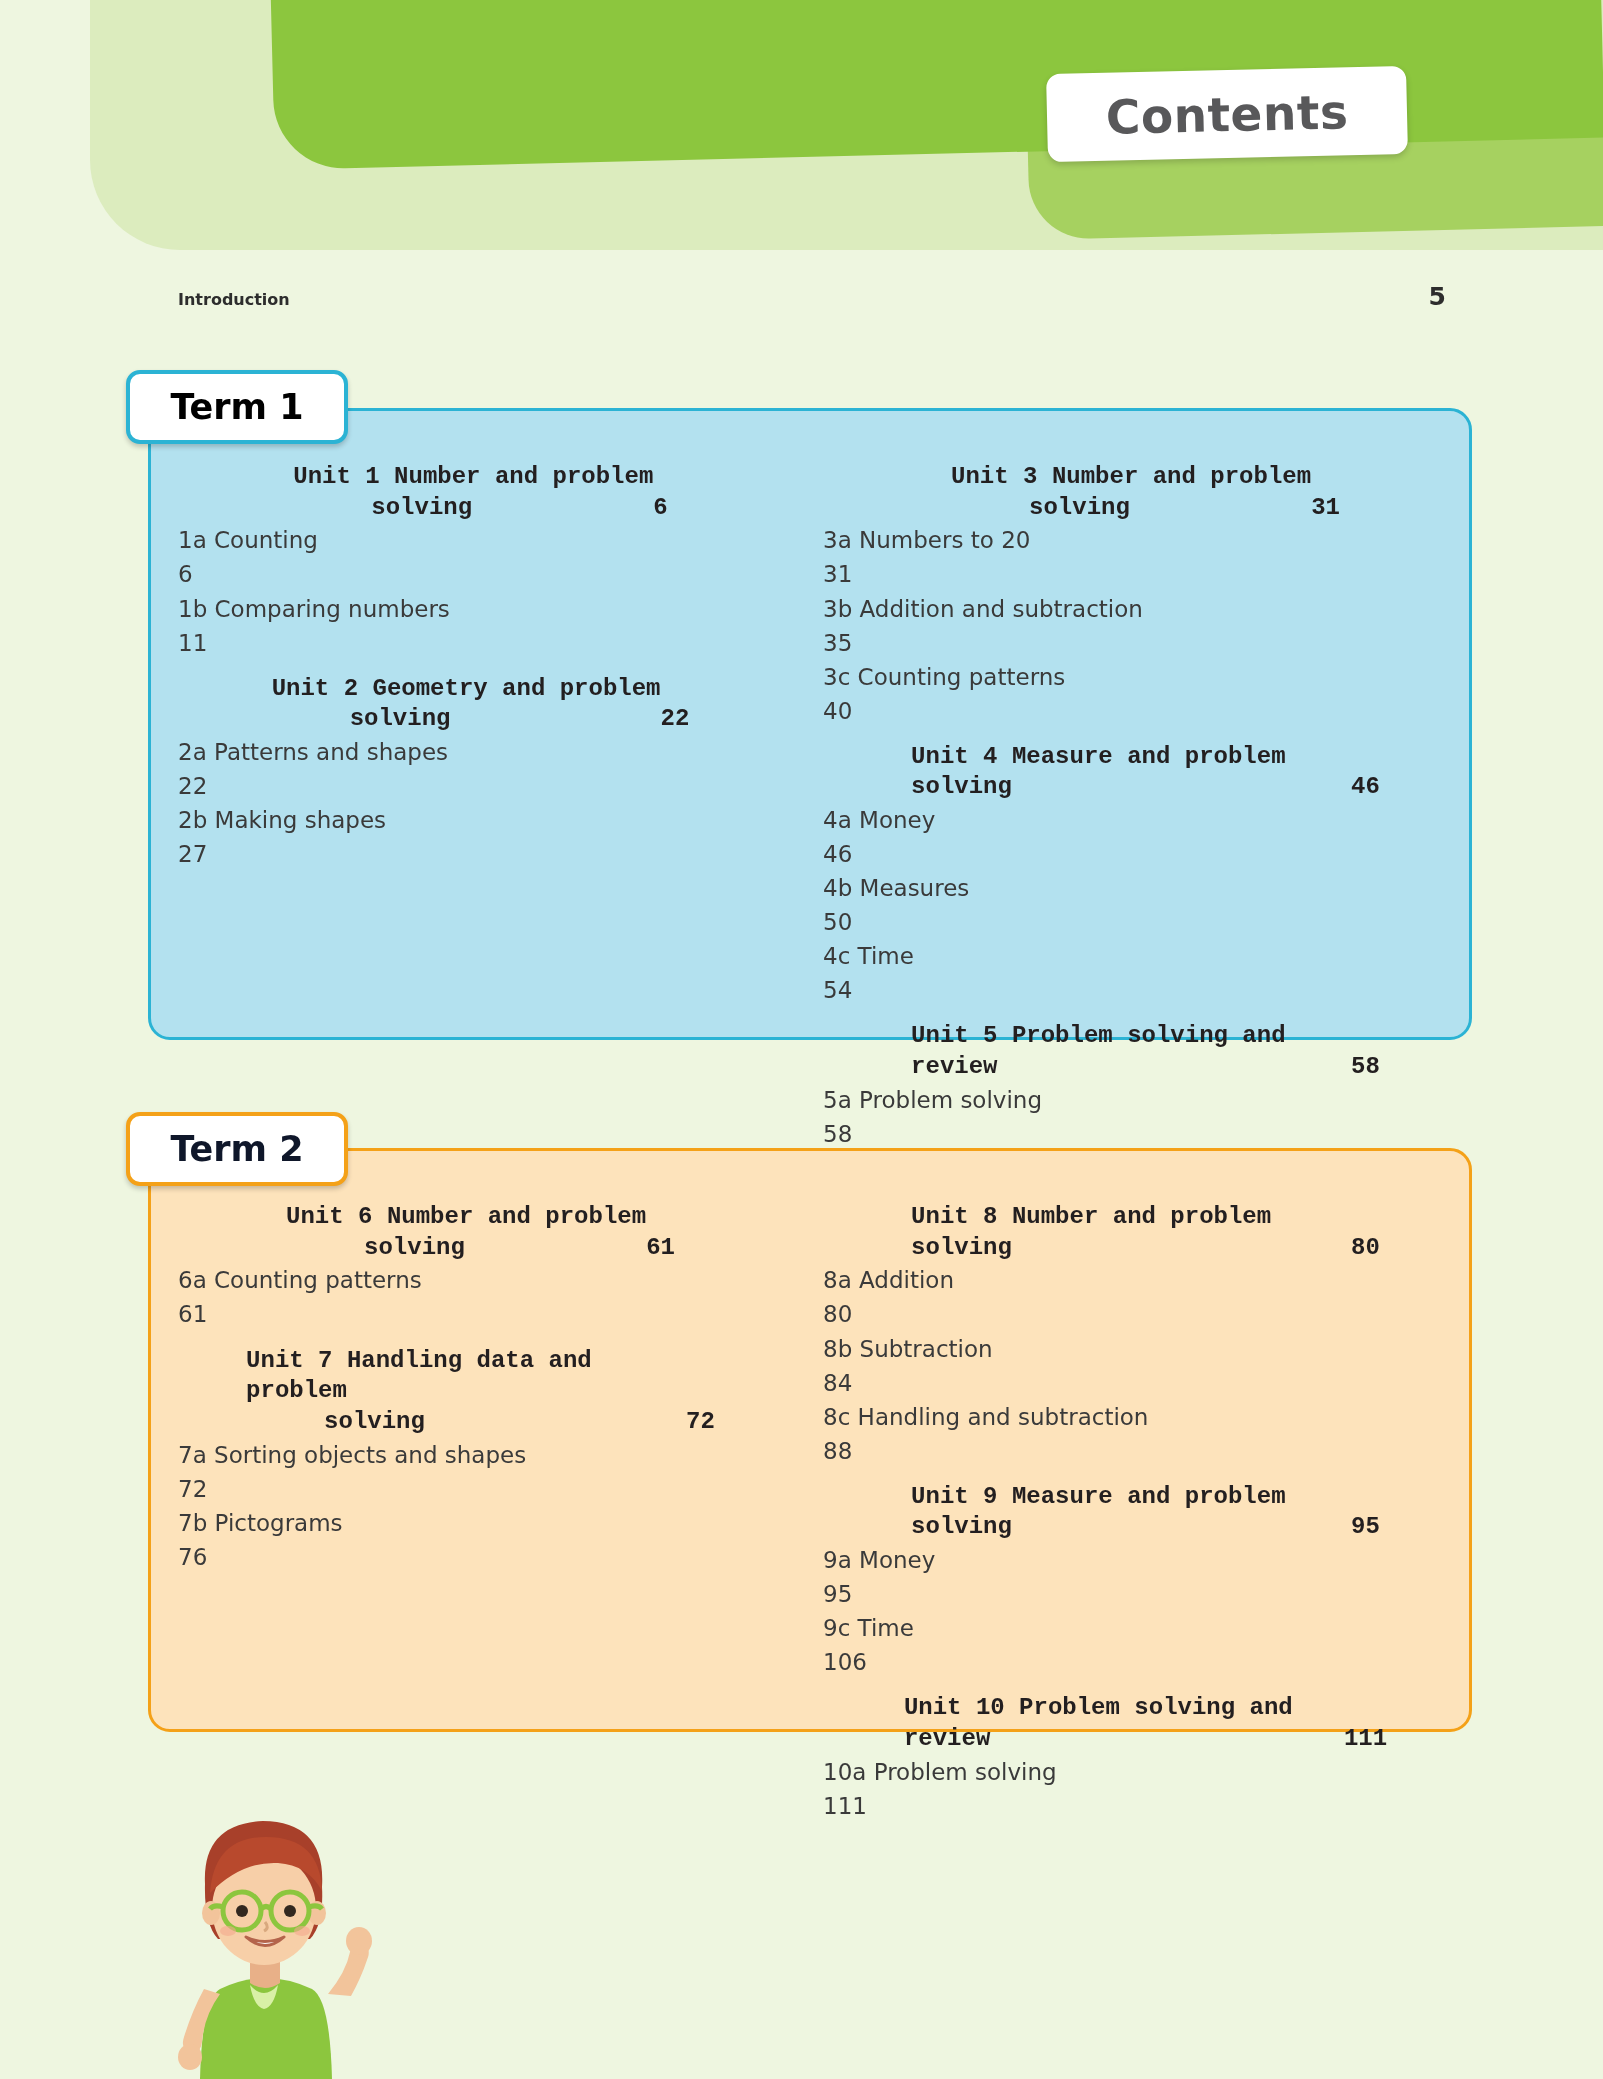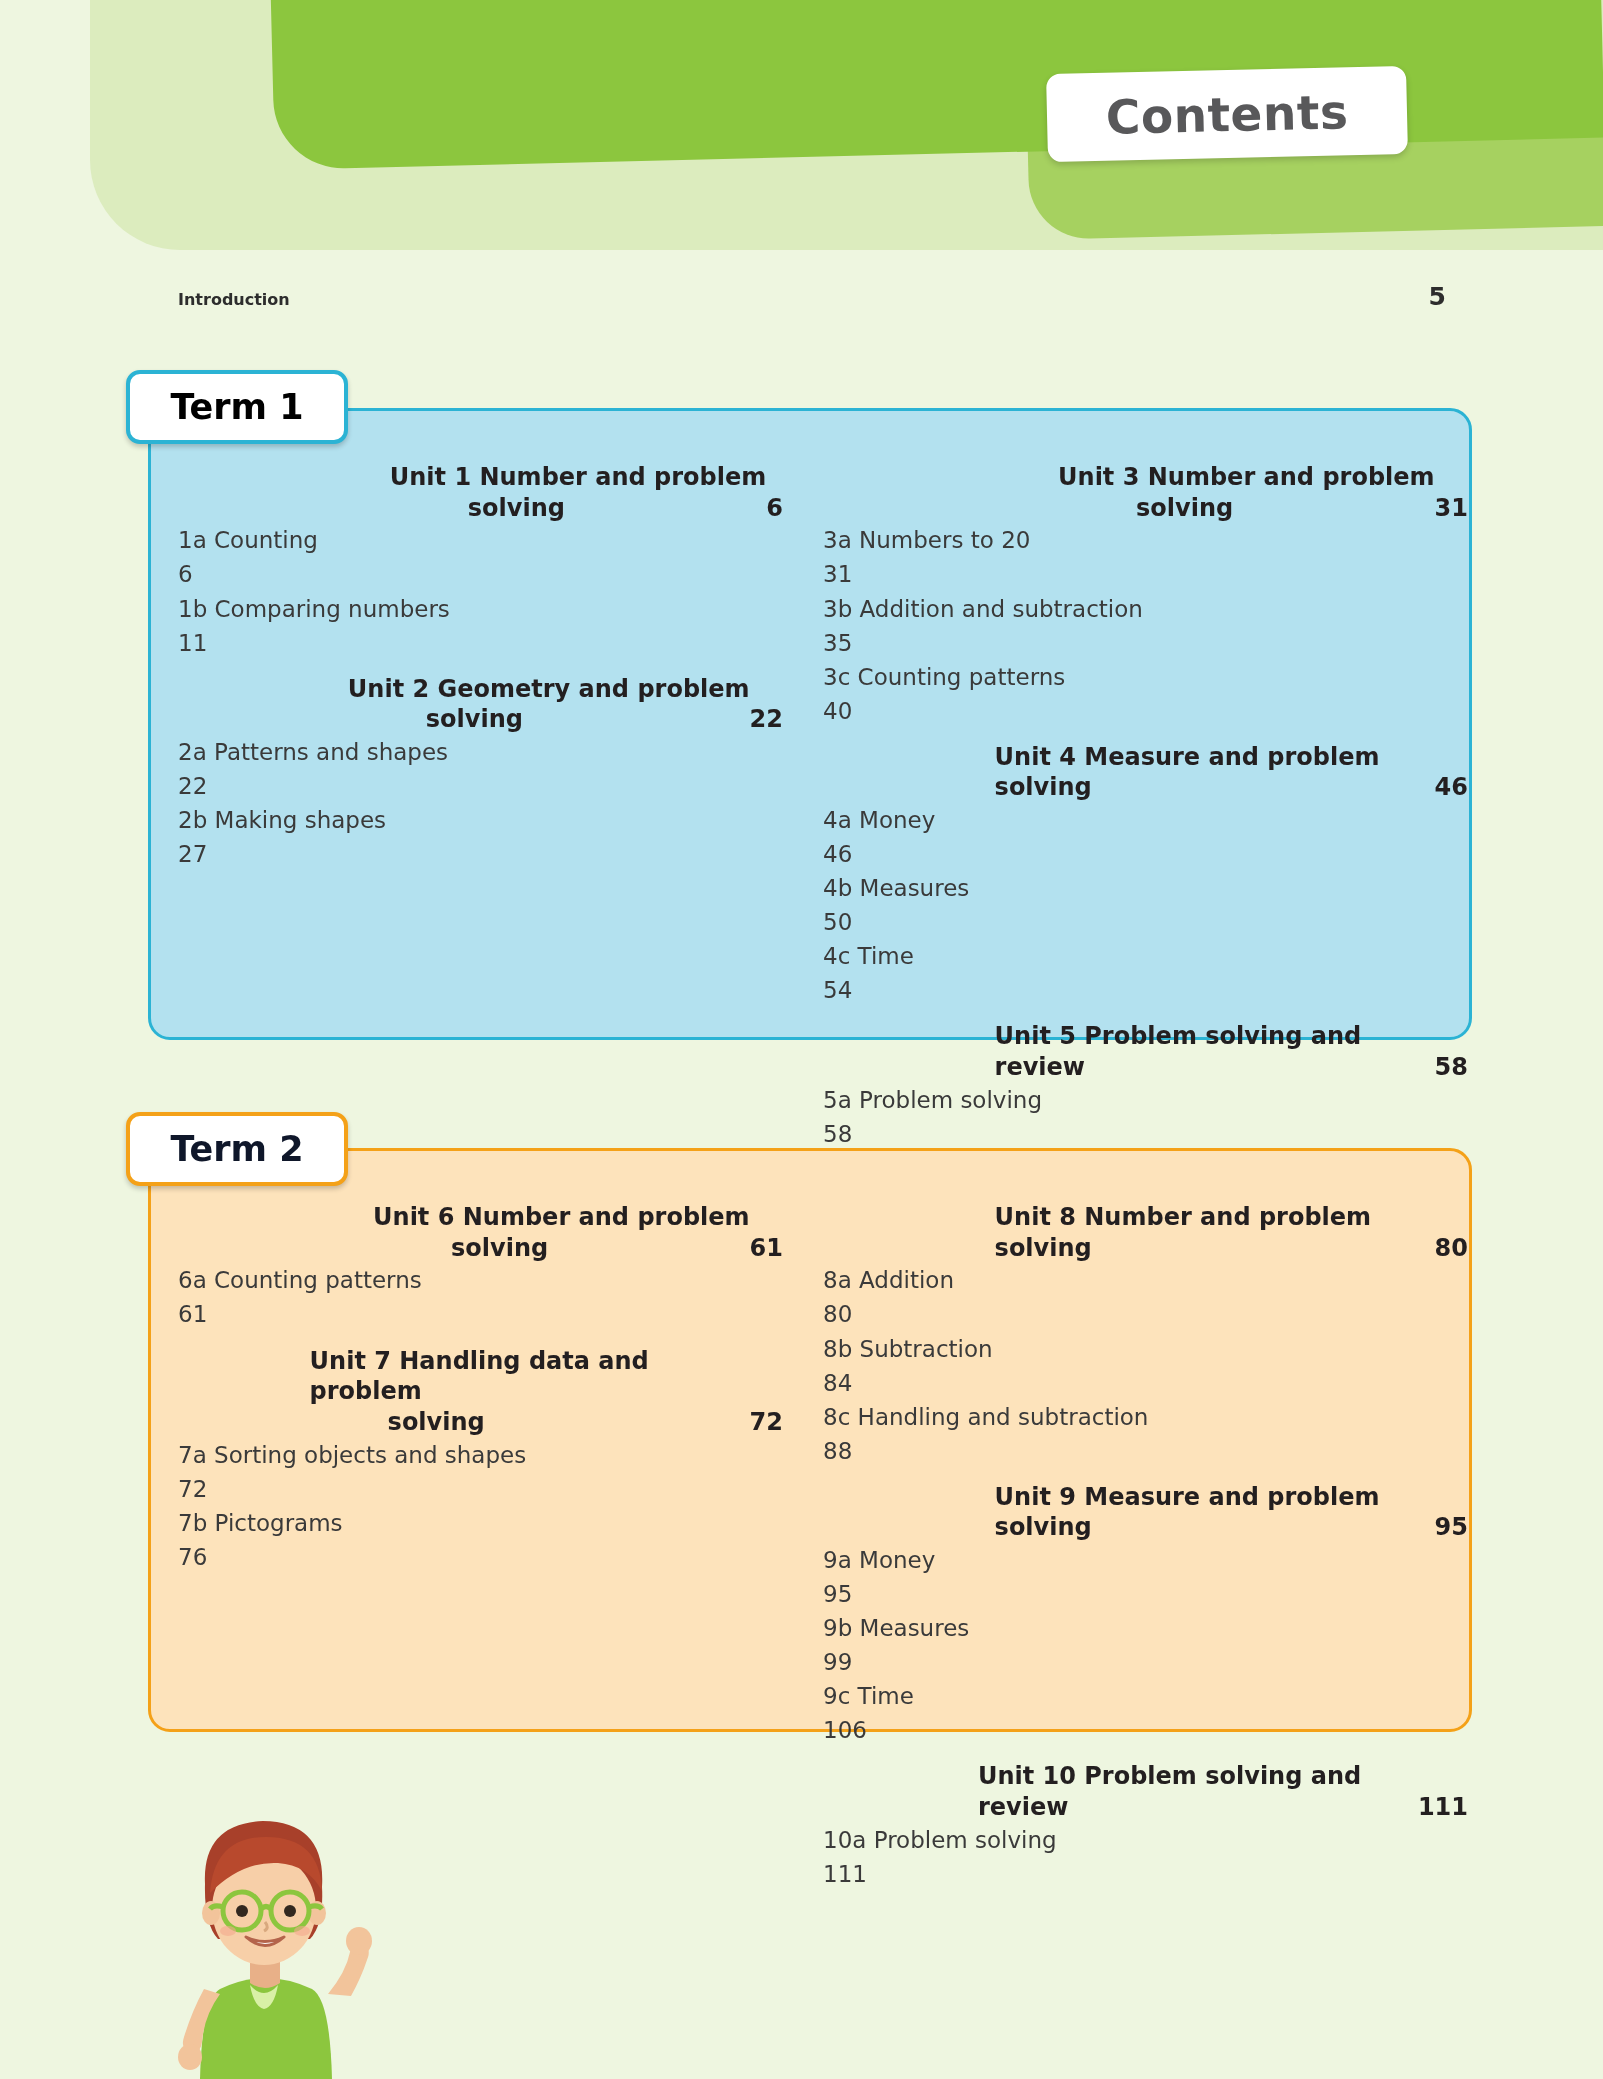--- a/index.html
+++ b/index.html
@@ -173,27 +173,28 @@
     gap: 0;
   }
   .col {
     box-sizing: border-box;
   }
   .col.left { width: 645px; padding-right: 40px; }
   .col.right { width: 645px; }
 
   .unit-head {
     display: flex;
-    justify-content: flex-end;
+    justify-content: center;
     align-items: flex-start;
     font-size: 24px;
     font-weight: bold;
     color: #231f20;
     line-height: 1.28;
     margin-top: 14px;
+    font-family: Liberation Mono, monospace;
   }
   .unit-head:first-child { margin-top: 0; }
   .unit-head .t {
     max-width: 440px;
   }
   .unit-head .t .l2 {
     display: block;
     padding-left: 78px;
   }
   .unit-head .p {
@@ -397,24 +398,20 @@
 
       <div class="unit-head">
         <span class="t">
           <span>Unit 9 Measure and problem solving</span>
         </span>
         <span class="p">95</span>
       </div>
       <div class="sub-row">
         <span>9a Money</span>
         <span class="p">95</span>
-      </div>
-      <div class="sub-row">
-        <span>9b Measures</span>
-        <span class="p">99</span>
       </div>
       <div class="sub-row">
         <span>9c Time</span>
         <span class="p">106</span>
       </div>
 
       <div class="unit-head">
         <span class="t">
           <span>Unit 10 Problem solving and review</span>
         </span>

